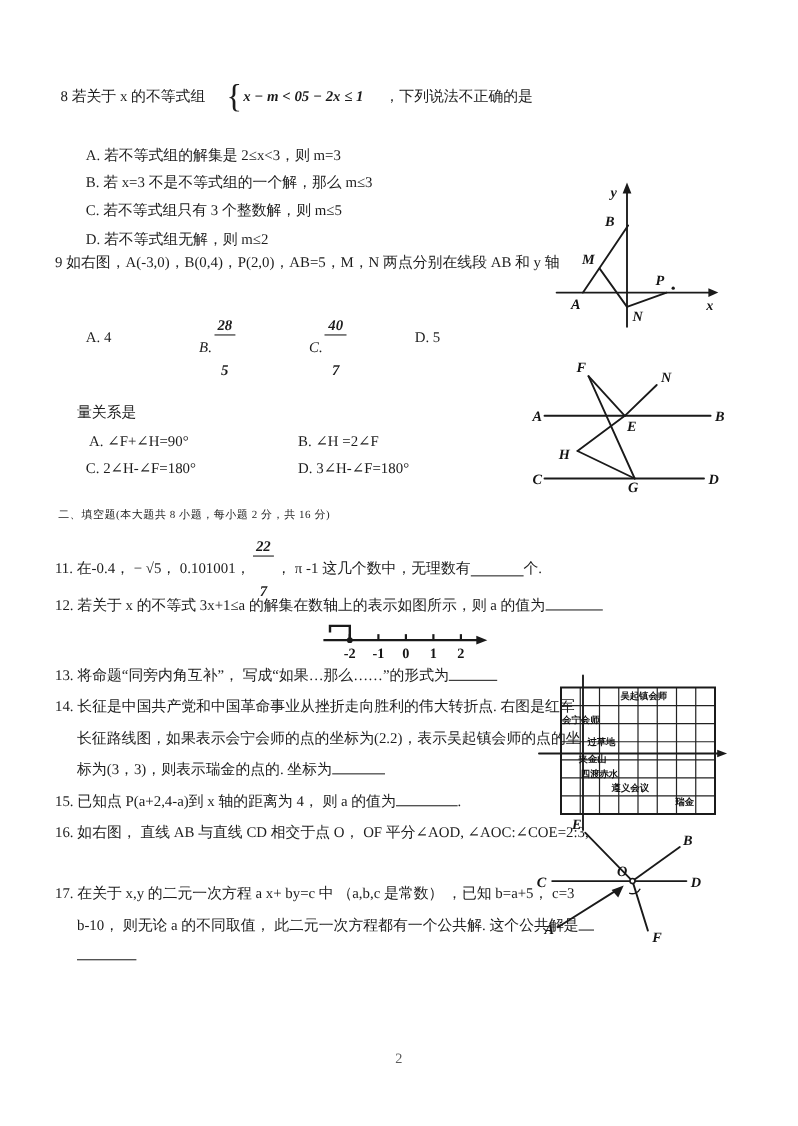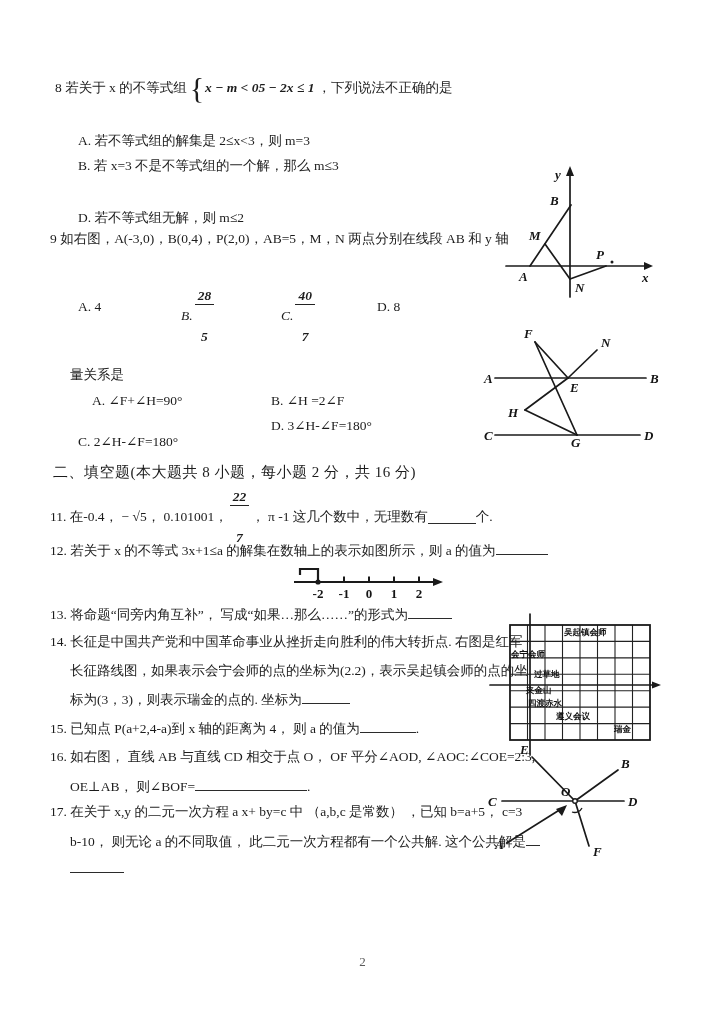--- a/index.html
+++ b/index.html
@@ -8,91 +8,92 @@
   .t{position:absolute;white-space:nowrap;line-height:1.45;}
   .flexline{display:flex;align-items:center;}
   .blank{display:inline-block;border-bottom:1.4px solid #2b2b2b;height:1em;vertical-align:baseline;}
   .sys{display:inline-flex;align-items:center;margin:0 3px;}
   .sys .brace{font-size:30px;font-weight:400;line-height:1;margin-right:1px;}
   .sys-lines{display:inline-flex;flex-direction:row;font-style:italic;font-weight:600;line-height:1.3;}
   .frac{display:inline-flex;flex-direction:column;text-align:center;line-height:1;font-style:italic;font-weight:600;margin:0 2px;vertical-align:-0.55em;gap:24px;}
   .frac .num{border-bottom:1.2px solid #222;padding:0 3px 1px 3px;display:block;}
   .frac .den{padding-top:1px;display:block;}
   .inlineflex{display:inline-flex;align-items:center;}
-  .sechead{font-size:15px;letter-spacing:0.5px;}
+  .sechead{font-size:10px;letter-spacing:0.5px;}
   .pagenum{position:absolute;left:0;width:725px;text-align:center;color:#5a5a5a;font-size:13px;}
   svg{position:absolute;overflow:visible;}
   svg text{font-family:"Liberation Serif","DejaVu Serif","DejaVu Sans",serif;font-style:italic;font-weight:bold;font-size:13px;fill:#141414;}
   svg text.maptext{font-style:normal;font-weight:bold;font-size:8.5px;fill:#111;}
   svg text.ticktext{font-style:normal;font-weight:bold;font-size:13px;text-anchor:middle;}
   svg .ln{stroke:#1a1a1a;stroke-width:1.7;fill:none;stroke-linecap:round;}
   svg .thin{stroke:#222;stroke-width:1.1;fill:none;}
   svg .bold{stroke:#1a1a1a;stroke-width:2;fill:none;}
   svg .fillshape{fill:#1a1a1a;stroke:none;}
 </style>
 </head>
 <body>
 
 <div class="page">
 
-  <div class="t flexline" style="left:55px;top:68px;height:40px;">
+  <div class="t flexline" style="left:55px;top:68px;height:40px;gap:16px;">
     <span>8 若关于 x 的不等式组</span>
     <span class="sys">
       <span class="brace">{</span>
       <span class="sys-lines">
         <span>x − m &lt; 0</span>
         <span>5 − 2x ≤ 1</span>
       </span>
     </span>
     <span>，下列说法不正确的是</span>
   </div>
   <div class="t" style="left:78px;top:131px;">A.  若不等式组的解集是 2≤x&lt;3，则 m=3</div>
   <div class="t" style="left:78px;top:156px;">B. 若 x=3 不是不等式组的一个解，那么 m≤3</div>
+  <div class="t" style="left:78px;top:181px;">C. 若不等式组只有 3 个整数解，则 m≤5</div>
   <div class="t" style="left:78px;top:208px;">D. 若不等式组无解，则 m≤2</div>
 
   <div class="t" style="left:50px;top:229px;">9 如右图，A(-3,0)，B(0,4)，P(2,0)，AB=5，M，N 两点分别在线段 AB 和 y 轴</div>
   <div class="t" style="left:78px;top:297px;">A.  4</div>
   <div class="t inlineflex" style="left:181px;top:289px;">
     <span style="font-style:italic;">B.</span>
     <span class="frac">
       <span class="num">28</span>
       <span class="den">5</span>
     </span>
   </div>
   <div class="t inlineflex" style="left:281px;top:289px;">
     <span style="font-style:italic;">C.</span>
     <span class="frac">
       <span class="num">40</span>
       <span class="den">7</span>
     </span>
   </div>
-  <div class="t" style="left:377px;top:297px;">D.  8</div>
+  <div class="t" style="left:377px;top:297px;">D.  5</div>
 
   <svg style="left:500px;top:163px;" width="160" height="150" viewBox="0 0 160 150">
     <line class="ln" x1="70" y1="10" x2="70" y2="134"></line>
     <line class="ln" x1="6" y1="103" x2="147" y2="103"></line>
     <path class="fillshape" d="M70,3 L66,13 L74,13 Z"></path>
     <path class="fillshape" d="M153,103 L144,99 L144,107 Z"></path>
     <line class="ln" x1="30" y1="103" x2="71" y2="42"></line>
     <line class="ln" x1="45" y1="81" x2="70" y2="116"></line>
     <line class="ln" x1="70" y1="116" x2="106" y2="103"></line>
     <circle class="fillshape" cx="112" cy="99" r="1.5"></circle>
     <text x="55" y="16">y</text>
     <text x="142" y="119">x</text>
     <text x="50" y="42">B</text>
     <text x="29" y="77">M</text>
     <text x="19" y="118">A</text>
     <text x="96" y="96">P</text>
     <text x="75" y="129">N</text>
   </svg>
 
   <div class="t" style="left:70px;top:365px;">量关系是</div>
-  <div class="t" style="left:92px;top:391px;">A.  ∠F+∠H=90°</div>
+  <div class="t" style="left:81px;top:391px;">A.  ∠F+∠H=90°</div>
   <div class="t" style="left:271px;top:391px;">B.  ∠H =2∠F</div>
-  <div class="t" style="left:78px;top:416px;margin-top:16px;">C.  2∠H-∠F=180°</div>
+  <div class="t" style="left:78px;top:416px;">C.  2∠H-∠F=180°</div>
   <div class="t" style="left:271px;top:416px;">D.  3∠H-∠F=180°</div>
 
   <svg style="left:483px;top:322px;" width="195" height="125" viewBox="0 0 195 125">
     <line class="ln" x1="12" y1="56" x2="163" y2="56"></line>
     <line class="ln" x1="12" y1="113" x2="157" y2="113"></line>
     <line class="ln" x1="52" y1="20" x2="85" y2="56"></line>
     <line class="ln" x1="85" y1="56" x2="114" y2="28"></line>
     <line class="ln" x1="52" y1="20" x2="94" y2="113"></line>
     <line class="ln" x1="85" y1="56" x2="42" y2="88"></line>
     <line class="ln" x1="42" y1="88" x2="94" y2="113"></line>
@@ -178,23 +179,20 @@
     <text class="maptext" x="40" y="94">四渡赤水</text>
     <text class="maptext" x="68" y="107">遵义会议</text>
     <text class="maptext" x="126" y="120">瑞金</text>
   </svg>
 
   <div class="t" style="left:50px;top:718px;">
     <span>15. 已知点 P(a+2,4-a)到 x 轴的距离为 4， 则 a 的值为</span><span class="blank" style="width:56px;"></span><span>.</span>
   </div>
 
   <div class="t" style="left:50px;top:747px;">16. 如右图， 直线 AB 与直线 CD 相交于点 O， OF 平分∠AOD, ∠AOC:∠COE=2:3,</div>
-  <div class="t" style="left:70px;top:776px;">
-    <span>OE⊥AB， 则∠BOF=</span><span class="blank" style="width:112px;"></span><span>.</span>
-  </div>
 
   <svg style="left:485px;top:741px;" width="180" height="130" viewBox="0 0 180 130">
     <line class="ln" x1="47" y1="16" x2="90" y2="60"></line>
     <line class="ln" x1="90" y1="60" x2="104" y2="105"></line>
     <line class="ln" x1="22" y1="102" x2="76" y2="68"></line>
     <path class="fillshape" d="M82,64 L71,68 L77,75 Z"></path>
     <line class="ln" x1="90" y1="60" x2="133" y2="29"></line>
     <line class="ln" x1="17" y1="60" x2="139" y2="60"></line>
     <circle cx="90" cy="60" r="2.3" fill="#ffffff" stroke="#1a1a1a" stroke-width="1.4"></circle>
     <path d="M97,67 A8,8 0 0,1 87,71" stroke="#1a1a1a" stroke-width="1.3" fill="none"></path>

